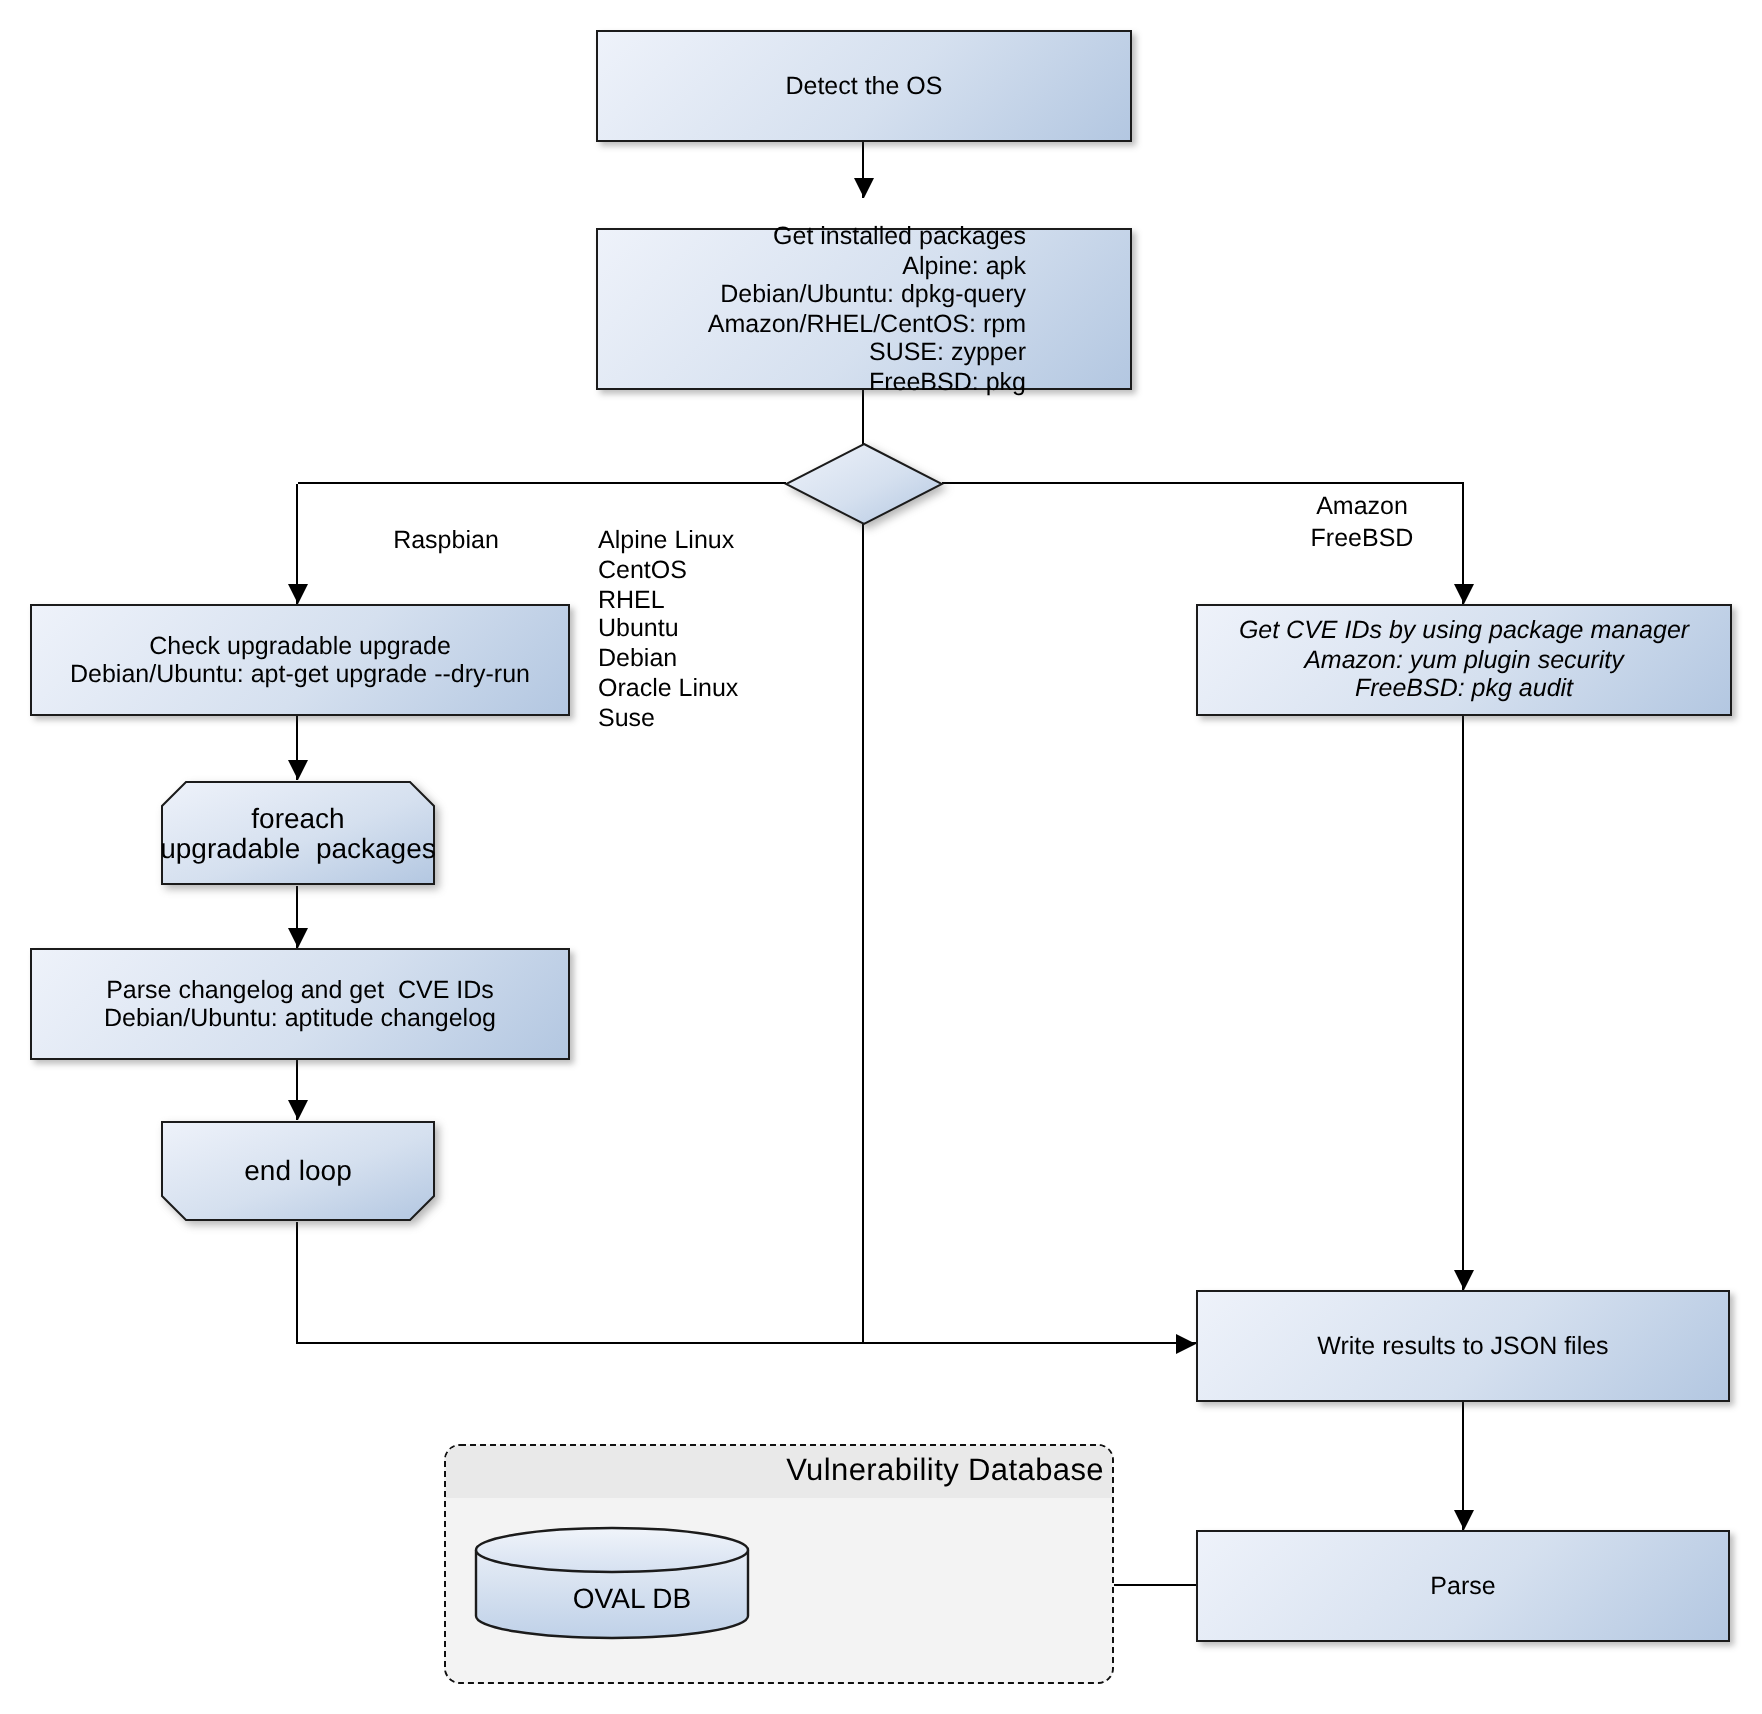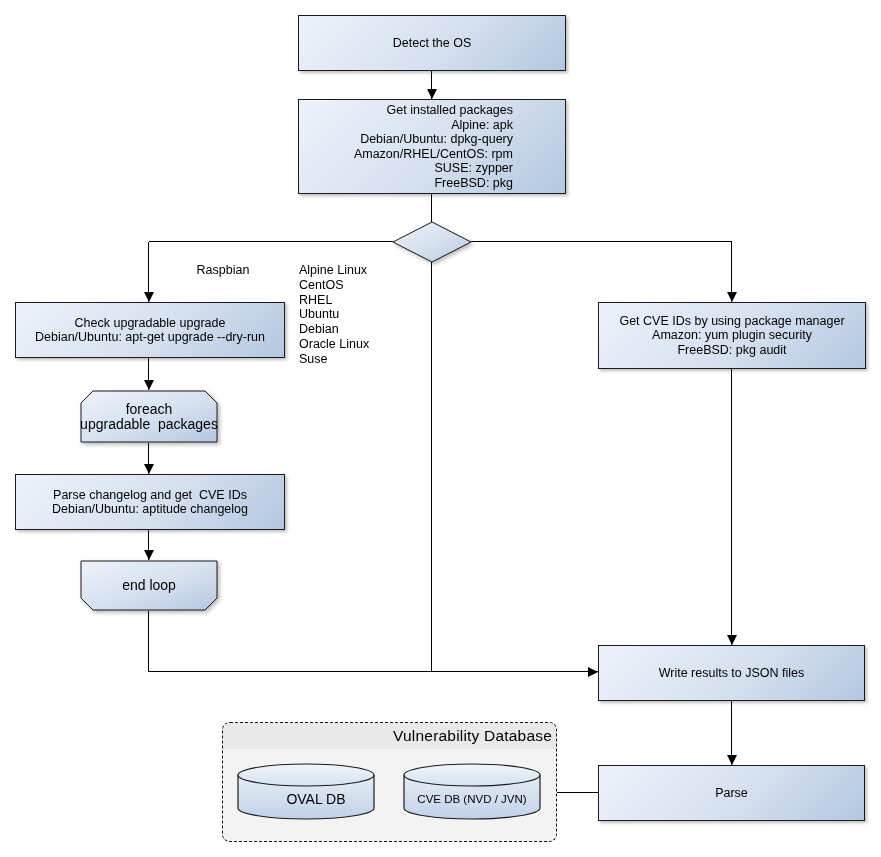--- a/index.html
+++ b/index.html
@@ -106,21 +106,21 @@
   <div class="arrow-down" style="left:144px;top:464px;"></div>
   <div class="arrow-down" style="left:144px;top:550px;"></div>
   <div class="arrow-right" style="left:588px;top:667px;"></div>
   <div class="arrow-down" style="left:727px;top:635px;"></div>
   <div class="arrow-down" style="left:727px;top:755px;"></div>
 
   <div class="node" style="left:298px;top:15px;width:268px;height:56px;">
     <div class="label">Detect the OS</div>
   </div>
 
-  <div class="node" style="left:298px;top:99px;width:268px;height:95px;align-items:center;">
+  <div class="node" style="left:298px;top:114px;width:268px;height:81px;align-items:center;">
     <div class="label right">Get installed packages
 Alpine: apk
 Debian/Ubuntu: dpkg-query
 Amazon/RHEL/CentOS: rpm
 SUSE: zypper
 FreeBSD: pkg</div>
   </div>
 
   <div class="shape-wrap" style="left:392px;top:221px;width:80px;height:42px;">
     <svg width="80" height="42" viewBox="0 0 80 42">
@@ -146,21 +146,21 @@
 Debian/Ubuntu: aptitude changelog</div>
   </div>
 
   <div class="shape-wrap" style="left:80px;top:560px;width:138px;height:51px;">
     <svg width="138" height="51" viewBox="0 0 138 51">
       <polygon points="1,1 137,1 137,38 125,50 13,50 1,38" fill="url(#nodeGrad)" stroke="#1b1b1b" stroke-width="1"></polygon>
     </svg>
     <div class="shape-label" style="top:0;height:51px;">end loop</div>
   </div>
 
-  <div class="node" style="left:598px;top:302px;width:268px;height:67px;">
+  <div class="node" style="left:598px;top:302px;width:268px;height:56px;font-style:italic;">
     <div class="label">Get CVE IDs by using package manager
 Amazon: yum plugin security
 FreeBSD: pkg audit</div>
   </div>
 
   <div class="node" style="left:598px;top:645px;width:267px;height:56px;">
     <div class="label">Write results to JSON files</div>
   </div>
 
   <div class="node" style="left:598px;top:765px;width:267px;height:56px;">
@@ -168,36 +168,31 @@
   </div>
 
   <div class="edge-label" style="left:175px;top:263px;width:96px;text-align:center;">Raspbian</div>
   <div class="edge-label" style="left:299px;top:263px;width:110px;text-align:left;">Alpine Linux
 CentOS
 RHEL
 Ubuntu
 Debian
 Oracle Linux
 Suse</div>
+  <div class="edge-label" style="left:632px;top:245px;width:98px;text-align:center;line-height:16px;">Amazon
+FreeBSD</div>
 
   <div class="db-container" style="left:222px;top:722px;width:335px;height:120px;">
     <div class="db-band">
       <span class="db-title">Vulnerability Database</span>
     </div>
   </div>
 
   <div class="shape-wrap" style="left:237px;top:763px;width:138px;height:57px;filter:none;">
     <svg width="138" height="57" viewBox="0 0 138 57">
       <path d="M1,12 L1,45 A68,11 0 0 0 137,45 L137,12" fill="url(#cylBodyGrad)" stroke="#1b1b1b" stroke-width="1.2"></path>
       <ellipse cx="69" cy="12" rx="68" ry="11" fill="url(#cylTopGrad)" stroke="#1b1b1b" stroke-width="1.2"></ellipse>
     </svg>
     <div class="shape-label" style="top:20px;height:33px;padding-left:20px;">OVAL DB</div>
   </div>
 
-  <div class="shape-wrap" style="left:403px;top:763px;width:138px;height:57px;filter:none;">
-    <svg width="138" height="57" viewBox="0 0 138 57">
-      <path d="M1,12 L1,45 A68,11 0 0 0 137,45 L137,12" fill="url(#cylBodyGrad)" stroke="#1b1b1b" stroke-width="1.2"></path>
-      <ellipse cx="69" cy="12" rx="68" ry="11" fill="url(#cylTopGrad)" stroke="#1b1b1b" stroke-width="1.2"></ellipse>
-    </svg>
-    <div class="shape-label" style="top:20px;height:33px;font-size:11.5px;">CVE DB (NVD / JVN)</div>
-  </div>
 
 </div>
 
 </body></html>

